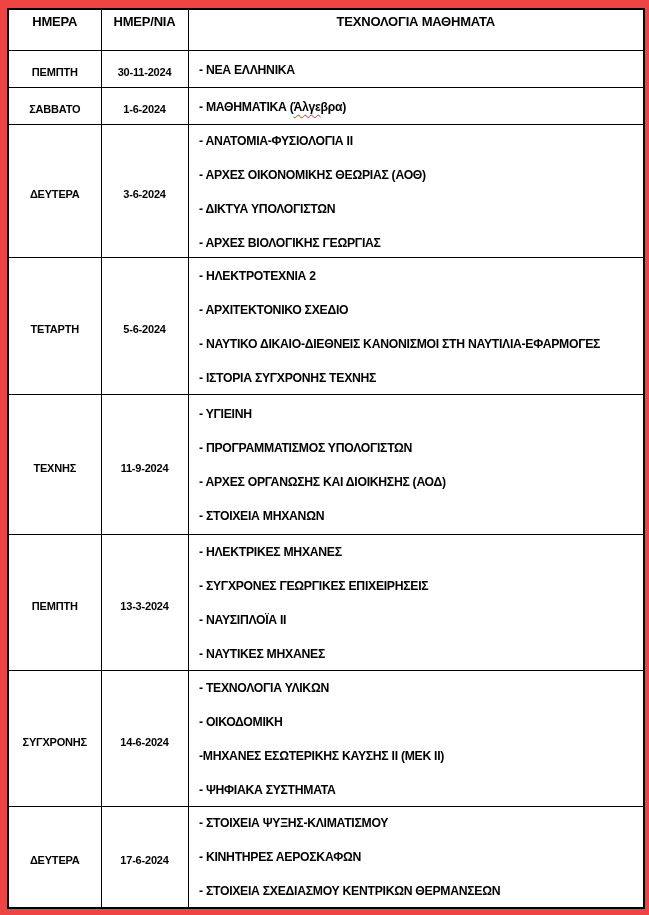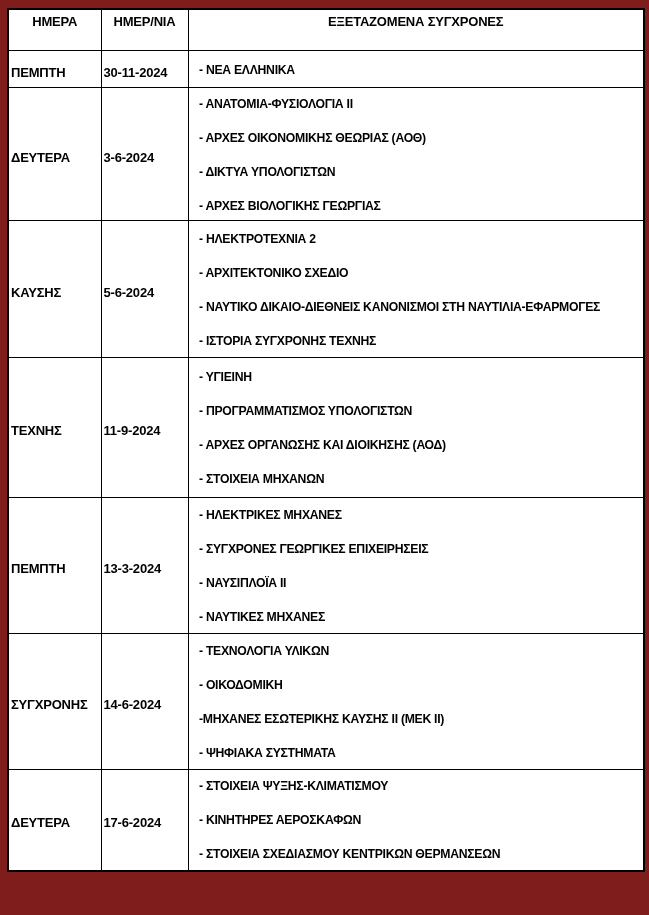--- a/index.html
+++ b/index.html
@@ -11,21 +11,21 @@
     width: 649px;
     height: 915px;
     overflow: hidden;
     font-family: "Liberation Sans", sans-serif;
     color: #000000;
   }
   .sheet {
     position: relative;
     width: 649px;
     height: 915px;
-    background: #7f1d1d;
+    background: #ef4444;
   }
   table.schedule {
     position: absolute;
     left: 7px;
     top: 8px;
     width: 638px;
     table-layout: fixed;
     border-collapse: collapse;
     border-spacing: 0;
   }
@@ -42,22 +42,23 @@
     font-size: 13px;
     letter-spacing: -0.2px;
     text-align: center;
     vertical-align: top;
     padding: 4px 2px 0 2px;
     height: 36px;
     background: #ffffff;
   }
   td.day-cell, td.date-cell {
     font-weight: bold;
-    font-size: 13px;
+    font-size: 11px;
     letter-spacing: -0.2px;
+    text-align: center;
     vertical-align: middle;
     padding: 12px 2px 6px 2px;
     background: #ffffff;
   }
   td.subjects-cell {
     vertical-align: middle;
     padding: 0 6px 0 10px;
     background: #ffffff;
   }
   p.subject-line {
@@ -87,43 +88,50 @@
   <table class="schedule">
     <colgroup>
       <col class="c-day">
       <col class="c-date">
       <col class="c-subjects">
     </colgroup>
     <thead>
       <tr>
         <th class="col-header">ΗΜΕΡΑ</th>
         <th class="col-header">ΗΜΕΡ/ΝΙΑ</th>
-        <th class="col-header">ΕΞΕΤΑΖΟΜΕΝΑ ΣΥΓΧΡΟΝΕΣ</th>
+        <th class="col-header">ΤΕΧΝΟΛΟΓΙΑ ΜΑΘΗΜΑΤΑ</th>
       </tr>
     </thead>
     <tbody id="schedule-body">
         <tr style="height: 37px;">
           <td class="day-cell">ΠΕΜΠΤΗ</td>
           <td class="date-cell">30-11-2024</td>
           <td class="subjects-cell">
             <p class="subject-line">- ΝΕΑ ΕΛΛΗΝΙΚΑ</p>
+          </td>
+        </tr>
+        <tr style="height: 37px;">
+          <td class="day-cell">ΣΑΒΒΑΤΟ</td>
+          <td class="date-cell">1-6-2024</td>
+          <td class="subjects-cell">
+            <p class="subject-line"><span>- ΜΑΘΗΜΑΤΙΚΑ (</span><span class="misspelled" style="text-decoration-color: rgb(255, 38, 0);">Άλγε</span><span>βρα)</span></p>
           </td>
         </tr>
         <tr style="height: 133px;">
           <td class="day-cell">ΔΕΥΤΕΡΑ</td>
           <td class="date-cell">3-6-2024</td>
           <td class="subjects-cell">
             <p class="subject-line">- ΑΝΑΤΟΜΙΑ-ΦΥΣΙΟΛΟΓΙΑ ΙΙ</p>
             <p class="subject-line">- ΑΡΧΕΣ ΟΙΚΟΝΟΜΙΚΗΣ ΘΕΩΡΙΑΣ (ΑΟΘ)</p>
             <p class="subject-line">- ΔΙΚΤΥΑ ΥΠΟΛΟΓΙΣΤΩΝ</p>
             <p class="subject-line">- ΑΡΧΕΣ ΒΙΟΛΟΓΙΚΗΣ ΓΕΩΡΓΙΑΣ</p>
           </td>
         </tr>
         <tr style="height: 137px;">
-          <td class="day-cell">ΚΑΥΣΗΣ</td>
+          <td class="day-cell">ΤΕΤΑΡΤΗ</td>
           <td class="date-cell">5-6-2024</td>
           <td class="subjects-cell">
             <p class="subject-line">- ΗΛΕΚΤΡΟΤΕΧΝΙΑ 2</p>
             <p class="subject-line">- ΑΡΧΙΤΕΚΤΟΝΙΚΟ ΣΧΕΔΙΟ</p>
             <p class="subject-line">- ΝΑΥΤΙΚΟ ΔΙΚΑΙΟ-ΔΙΕΘΝΕΙΣ ΚΑΝΟΝΙΣΜΟΙ ΣΤΗ ΝΑΥΤΙΛΙΑ-ΕΦΑΡΜΟΓΕΣ</p>
             <p class="subject-line">- ΙΣΤΟΡΙΑ ΣΥΓΧΡΟΝΗΣ ΤΕΧΝΗΣ</p>
           </td>
         </tr>
         <tr style="height: 140px;">
           <td class="day-cell">ΤΕΧΝΗΣ</td>

